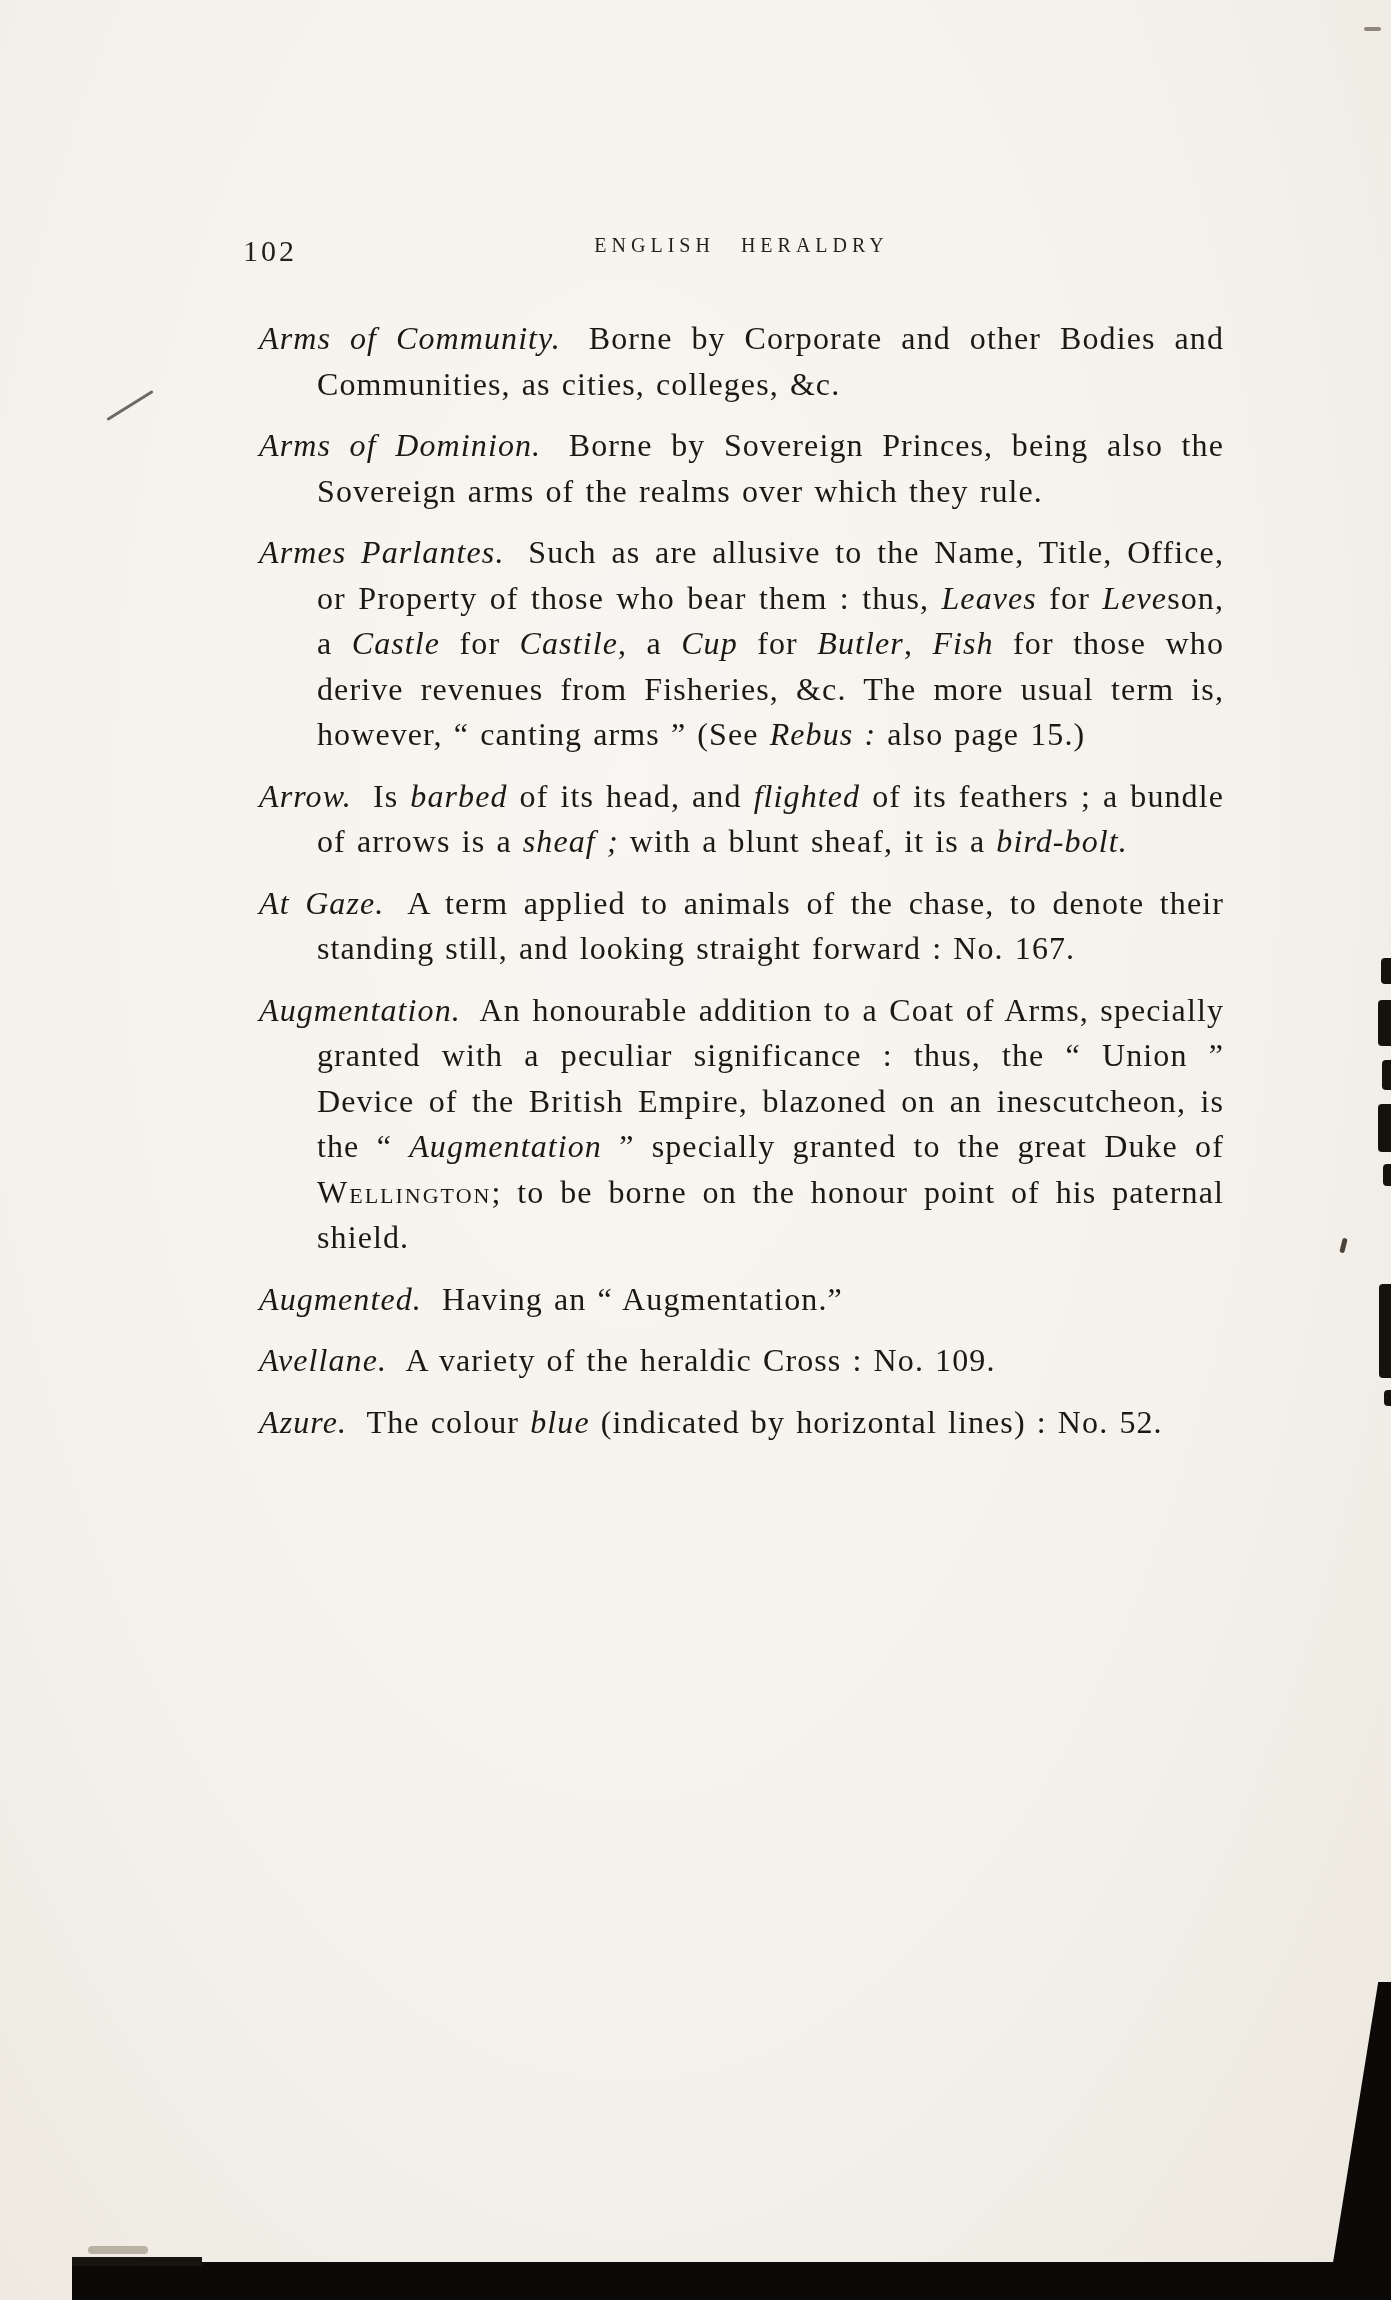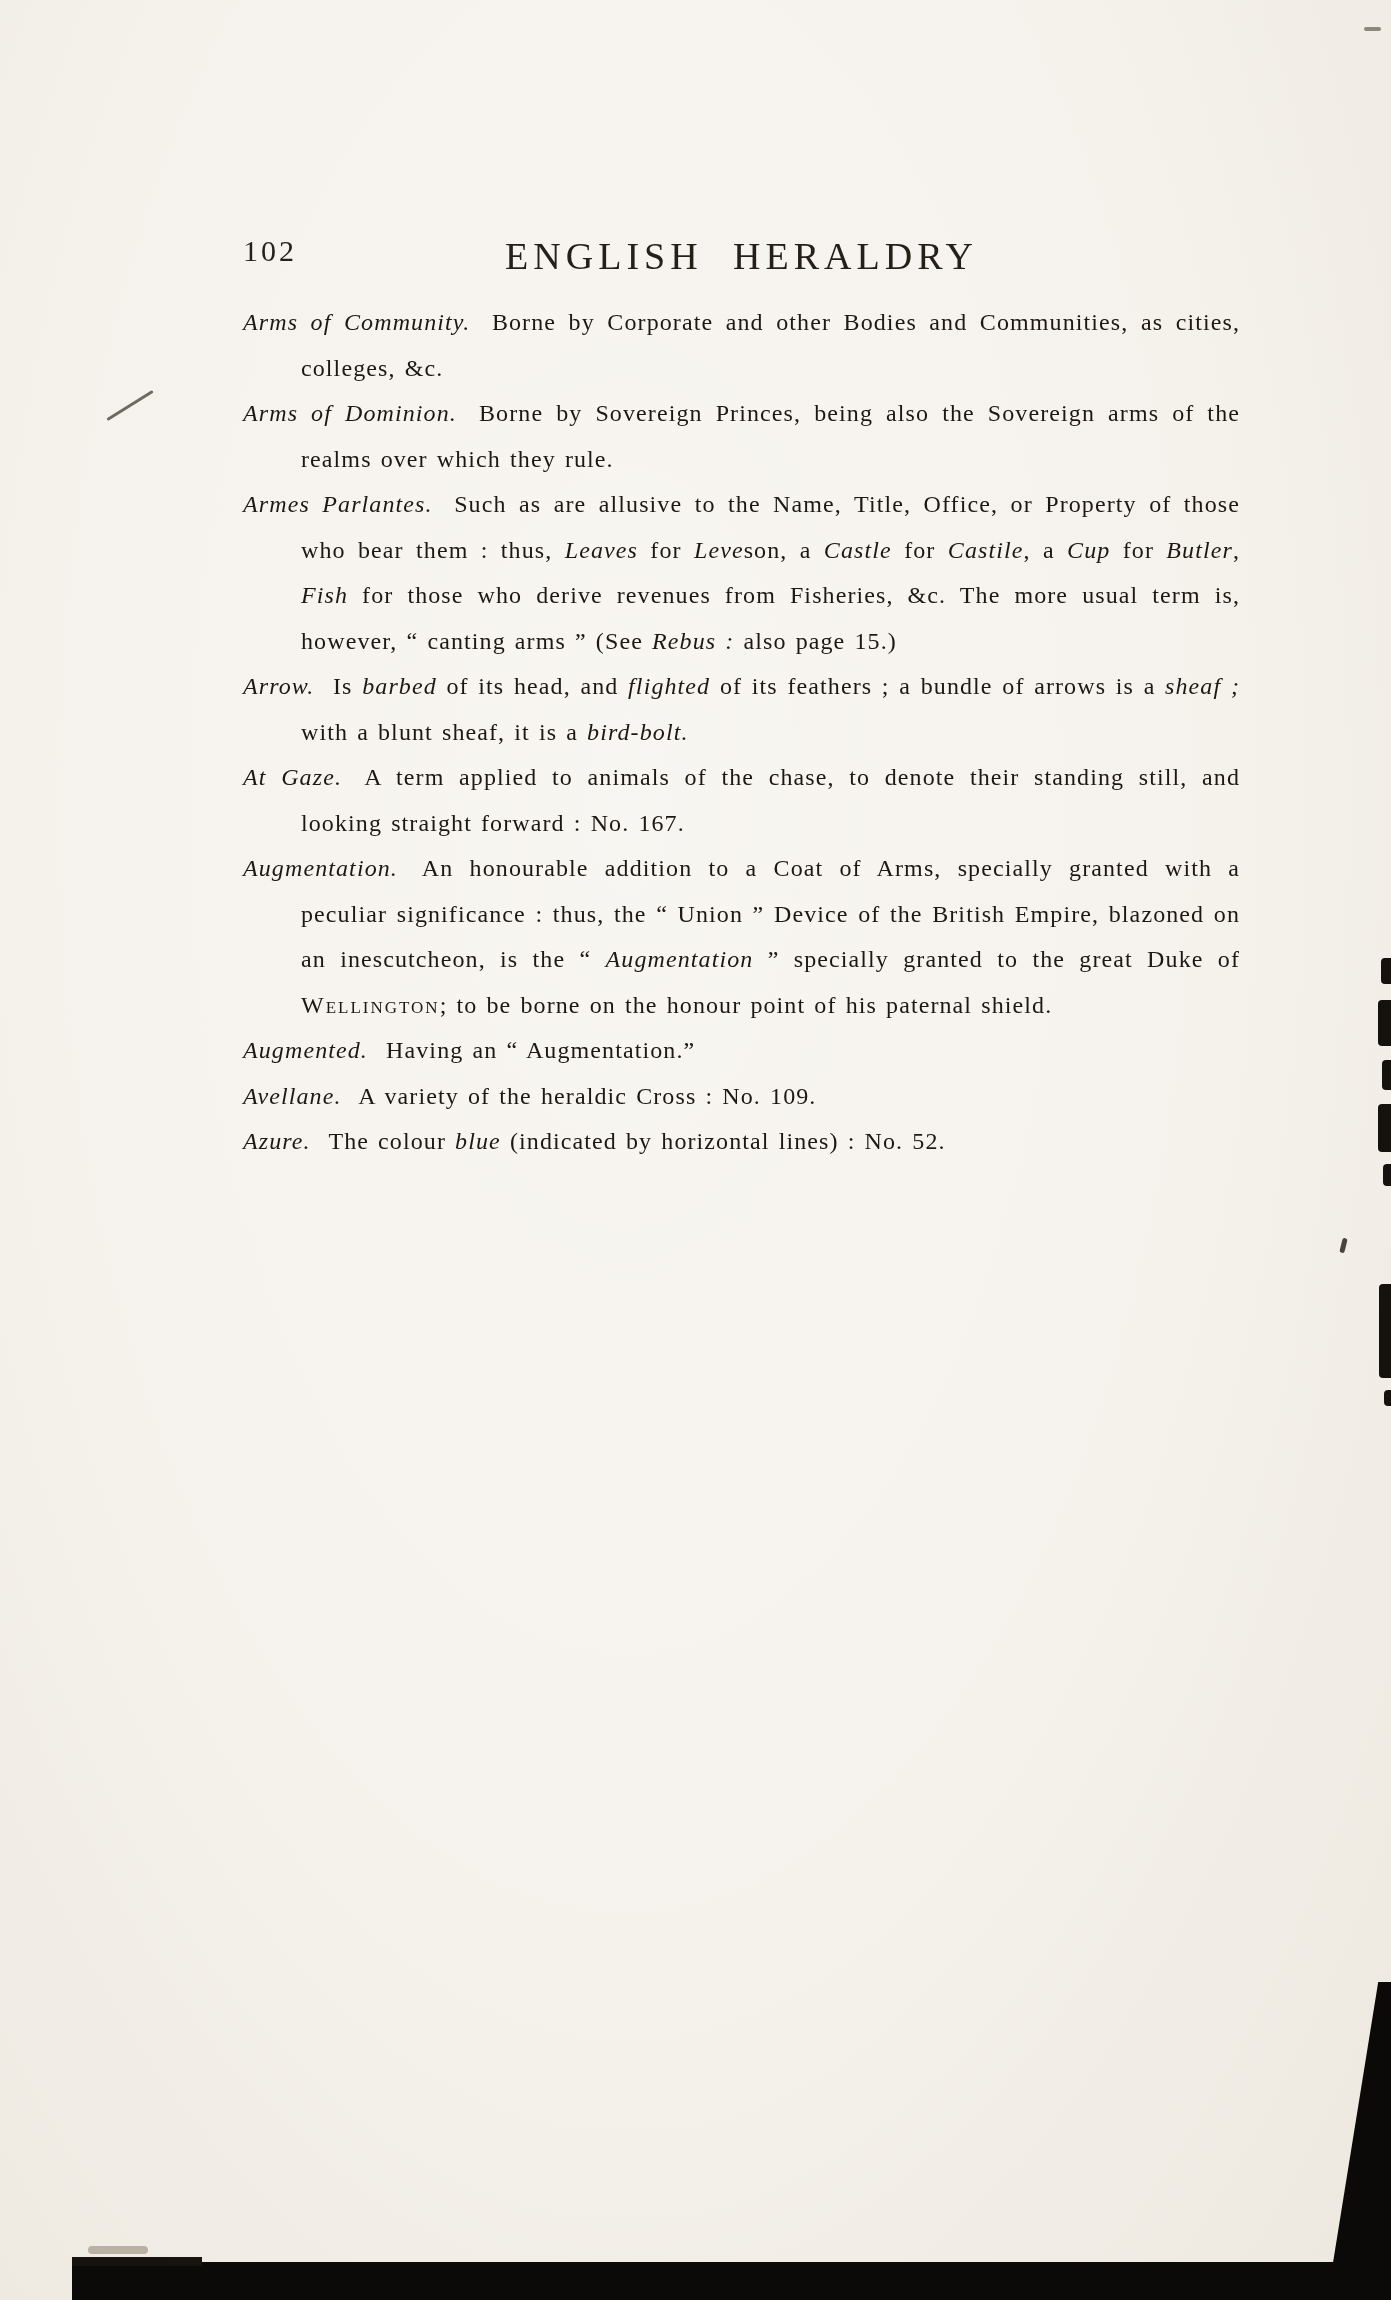--- a/index.html
+++ b/index.html
@@ -24,34 +24,34 @@
     font-size: 30px;
     letter-spacing: 3px;
     color: #241f17;
   }
   .running-head {
     position: absolute;
     left: 243px;
     top: 234px;
     width: 997px;
     text-align: center;
-    font-size: 38px;
+    font-size: 20px;
     letter-spacing: 5px;
     word-spacing: 16px;
     color: #241f17;
   }
   .text-block {
     position: absolute;
     left: 243px;
     top: 300px;
     width: 997px;
   }
   .entry {
-    margin: 0;
-    font-size: 24px;
+    margin: 16px;
+    font-size: 32px;
     line-height: 45.5px;
     letter-spacing: 1.1px;
     word-spacing: 2px;
     text-align: justify;
     padding-left: 58px;
     text-indent: -58px;
     color: #1d1812;
   }
   .entry .it { font-style: italic; }
   .entry .term { font-style: italic; margin-right: 9px; }

